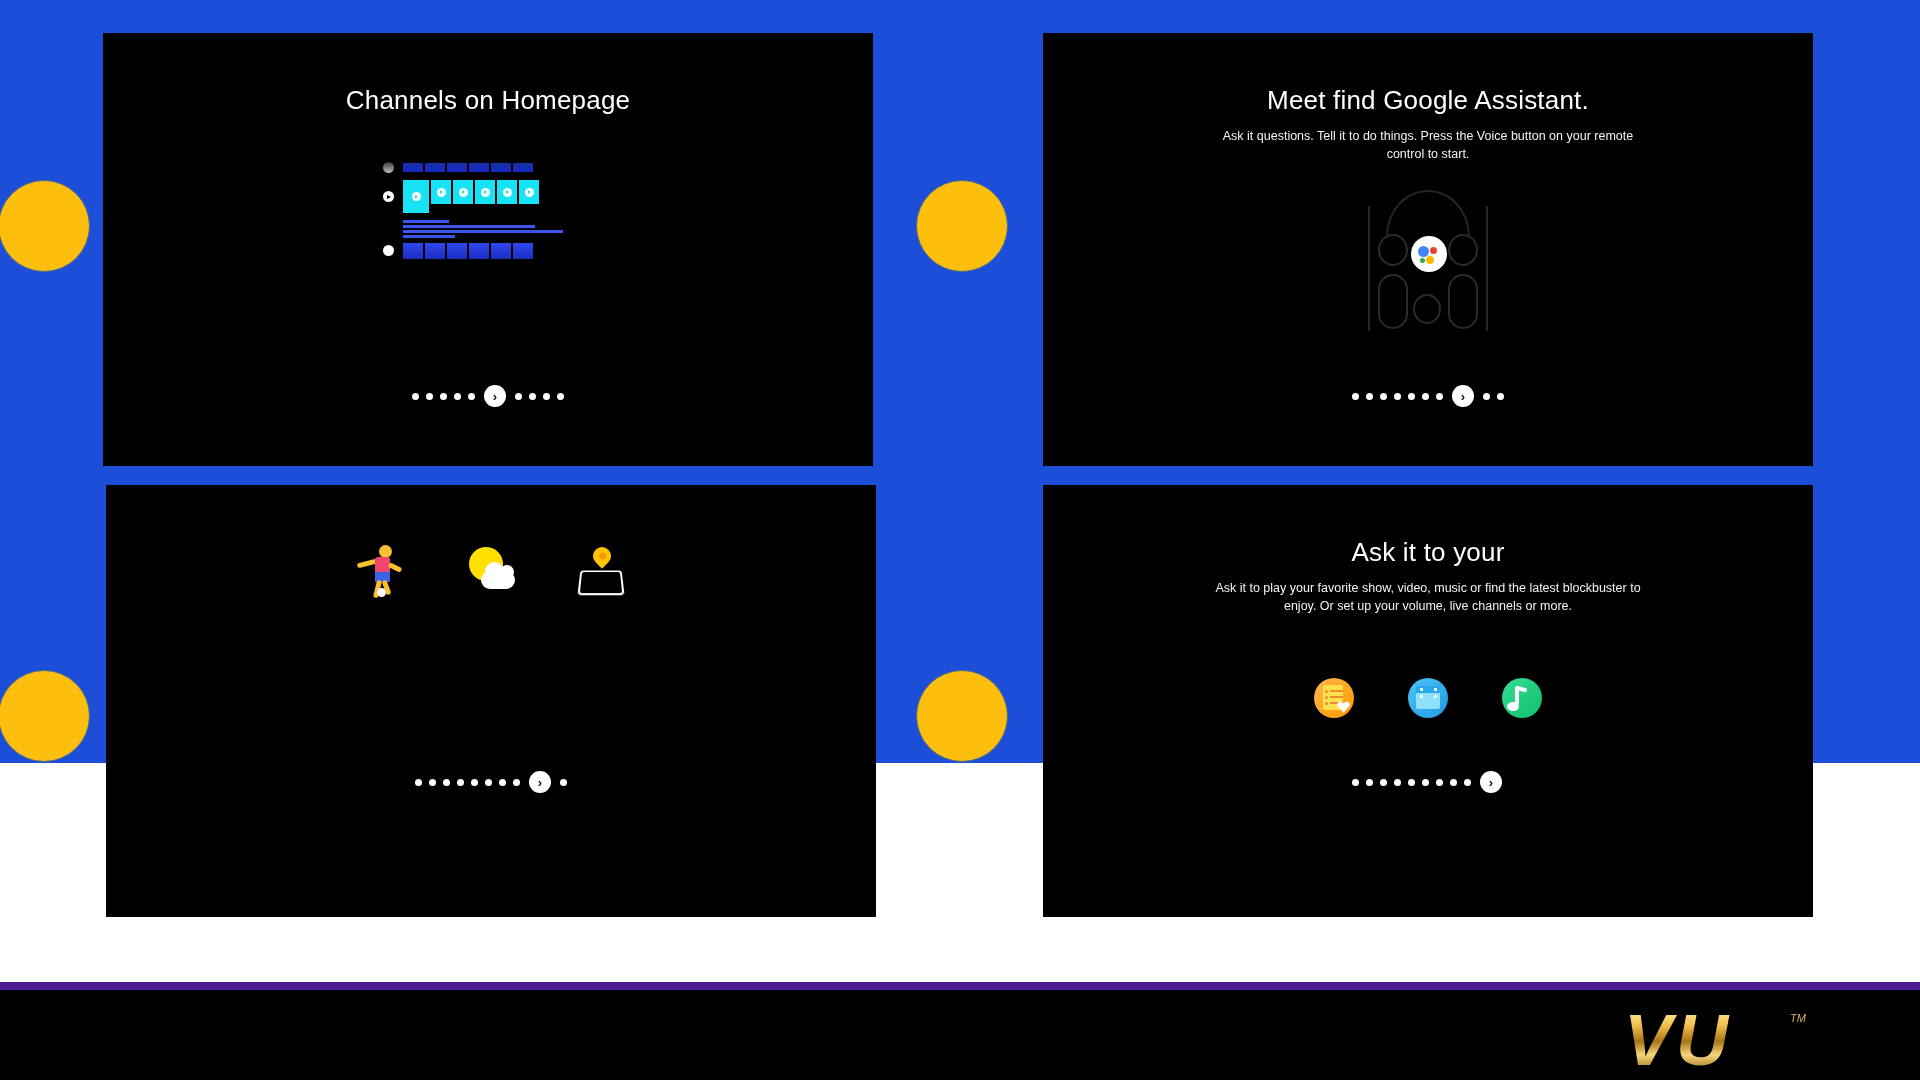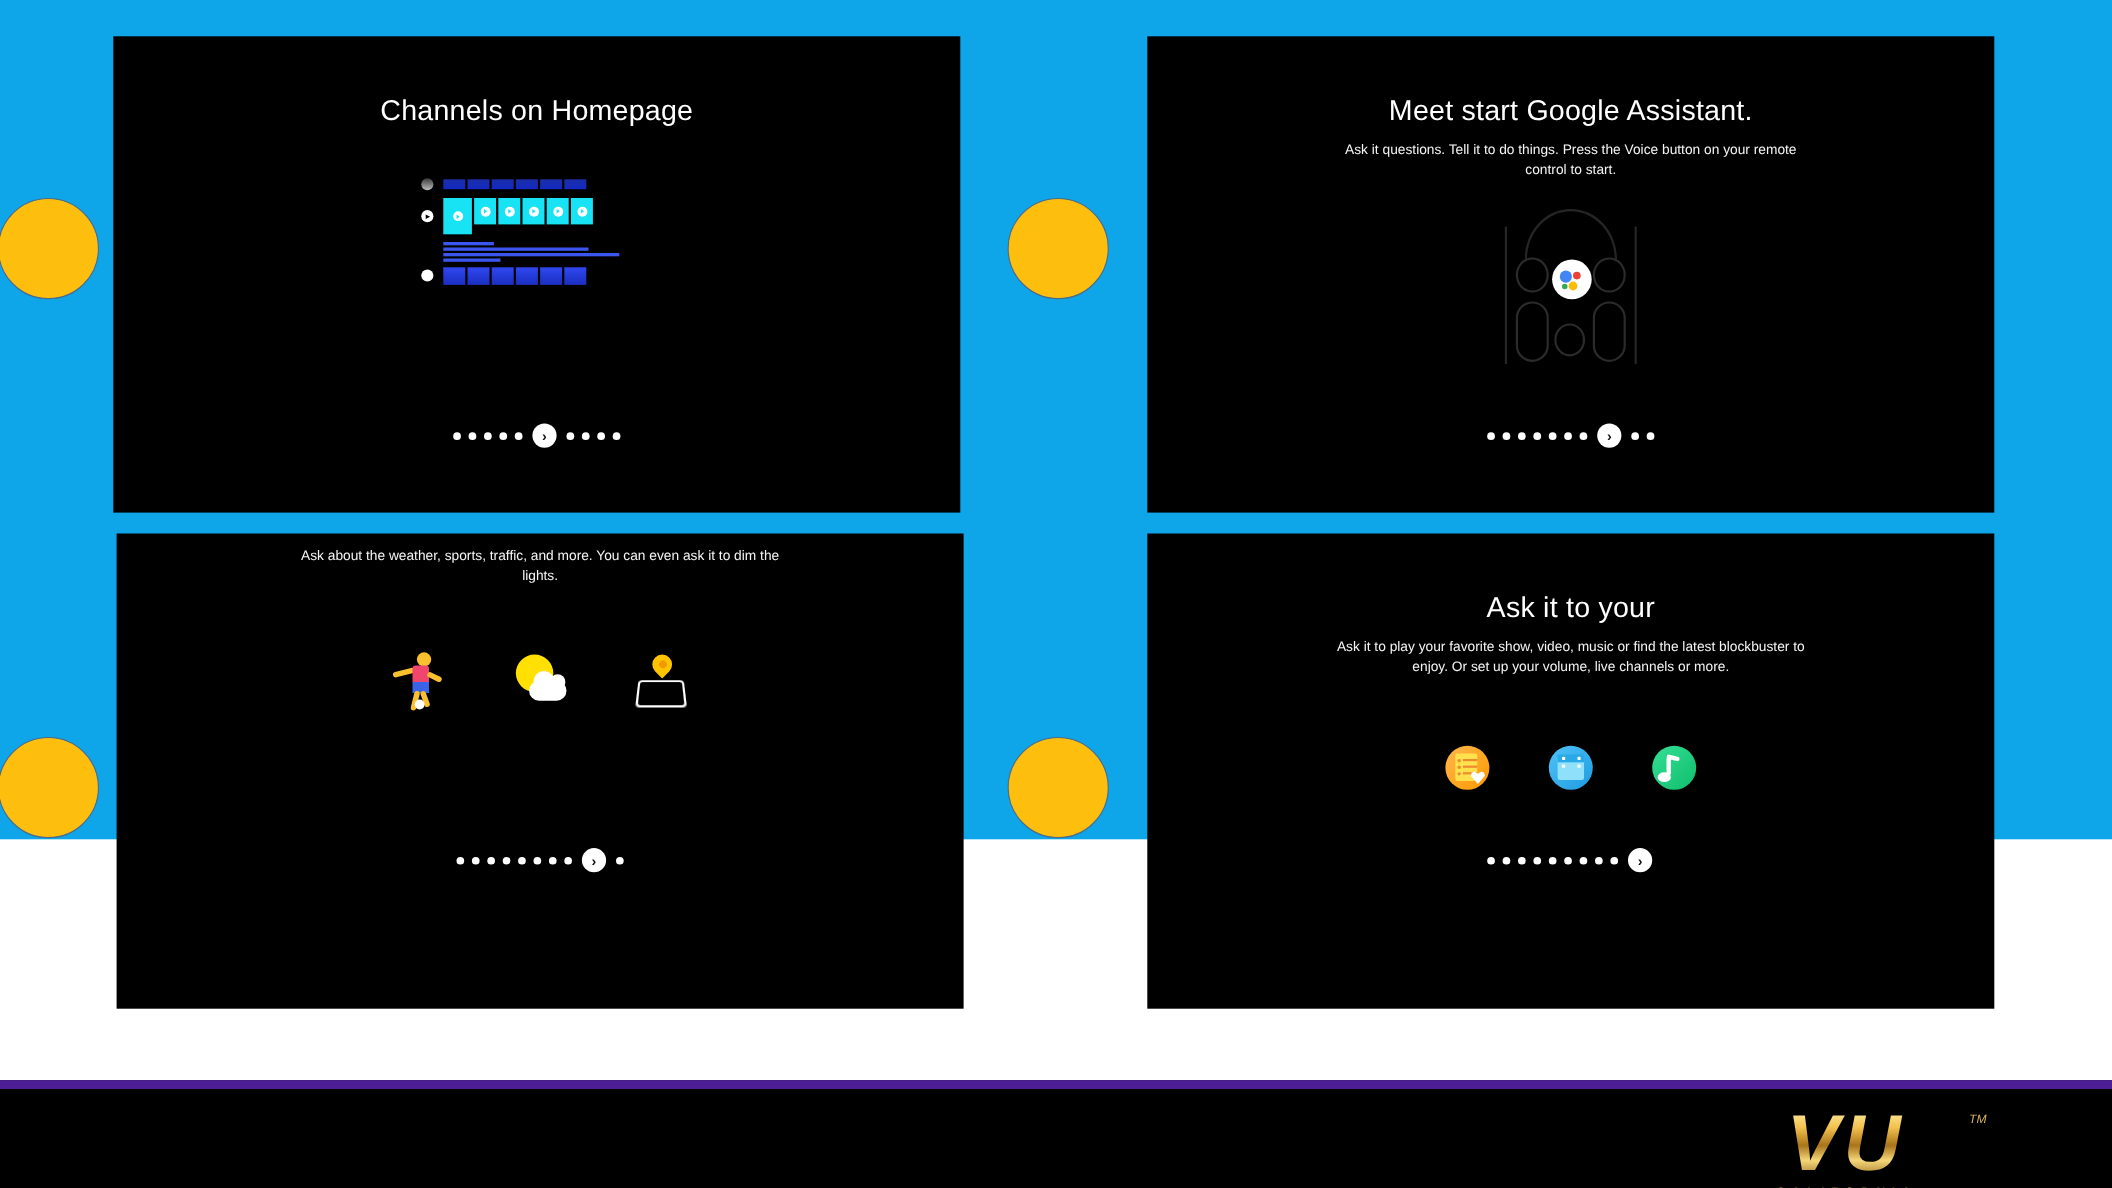--- a/index.html
+++ b/index.html
@@ -2,21 +2,21 @@
 <html><head>
 <meta charset="utf-8">
 <style>
   * { margin:0; padding:0; box-sizing:border-box; }
   html,body{
     width:1920px; height:1080px;
     background:#ffffff;
     font-family:"Liberation Sans", sans-serif;
     overflow:hidden;
   }
-  .stage{ position:relative; width:1920px; height:763px; background:#0ea5e9; }
+  .stage{ position:relative; width:1920px; height:763px; background:#1d4ed8; }
 
   
   .ycircle{
     position:absolute;
     width:92px; height:92px;
     border-radius:50%;
     background:#FDBE0D;
     border:1px solid #4a6b8a;
   }
   .ycircle.c1{ left:-2px;  top:180px; }
@@ -322,21 +322,21 @@
         <span class="pg-dot"></span>
       <span class="pg-arrow">›</span>
       <span class="pg-dot"></span>
         <span class="pg-dot"></span>
         <span class="pg-dot"></span>
         <span class="pg-dot"></span>
     </div>
   </div>
 
   <div class="panel p-tr">
-    <div class="p-title">Meet start Google Assistant.</div>
+    <div class="p-title">Meet find Google Assistant.</div>
     <div class="p-sub">Ask it questions. Tell it to do things. Press the Voice button on your remote control to start.</div>
 
     <div class="illo-remote">
       <div class="rm-arc"></div>
       <div class="rm-side l"></div>
       <div class="rm-side r"></div>
       <div class="rm-btn rm-b1"></div>
       <div class="rm-btn rm-b2"></div>
       <div class="rm-btn rm-b3"></div>
       <div class="rm-btn rm-b4"></div>
@@ -357,21 +357,20 @@
         <span class="pg-dot"></span>
         <span class="pg-dot"></span>
         <span class="pg-dot"></span>
       <span class="pg-arrow">›</span>
       <span class="pg-dot"></span>
         <span class="pg-dot"></span>
     </div>
   </div>
 
   <div class="panel p-bl">
-    <div class="p-sub">Ask about the weather, sports, traffic, and more. You can even ask it to dim the lights.</div>
 
     <div class="icon-row">
       <div class="ico">
         <i class="sp-head"></i>
           <i class="sp-arm1"></i>
           <i class="sp-body"></i>
         <i class="sp-arm2"></i>
           <i class="sp-short"></i>
         <i class="sp-leg1"></i>
           <i class="sp-leg2"></i>

